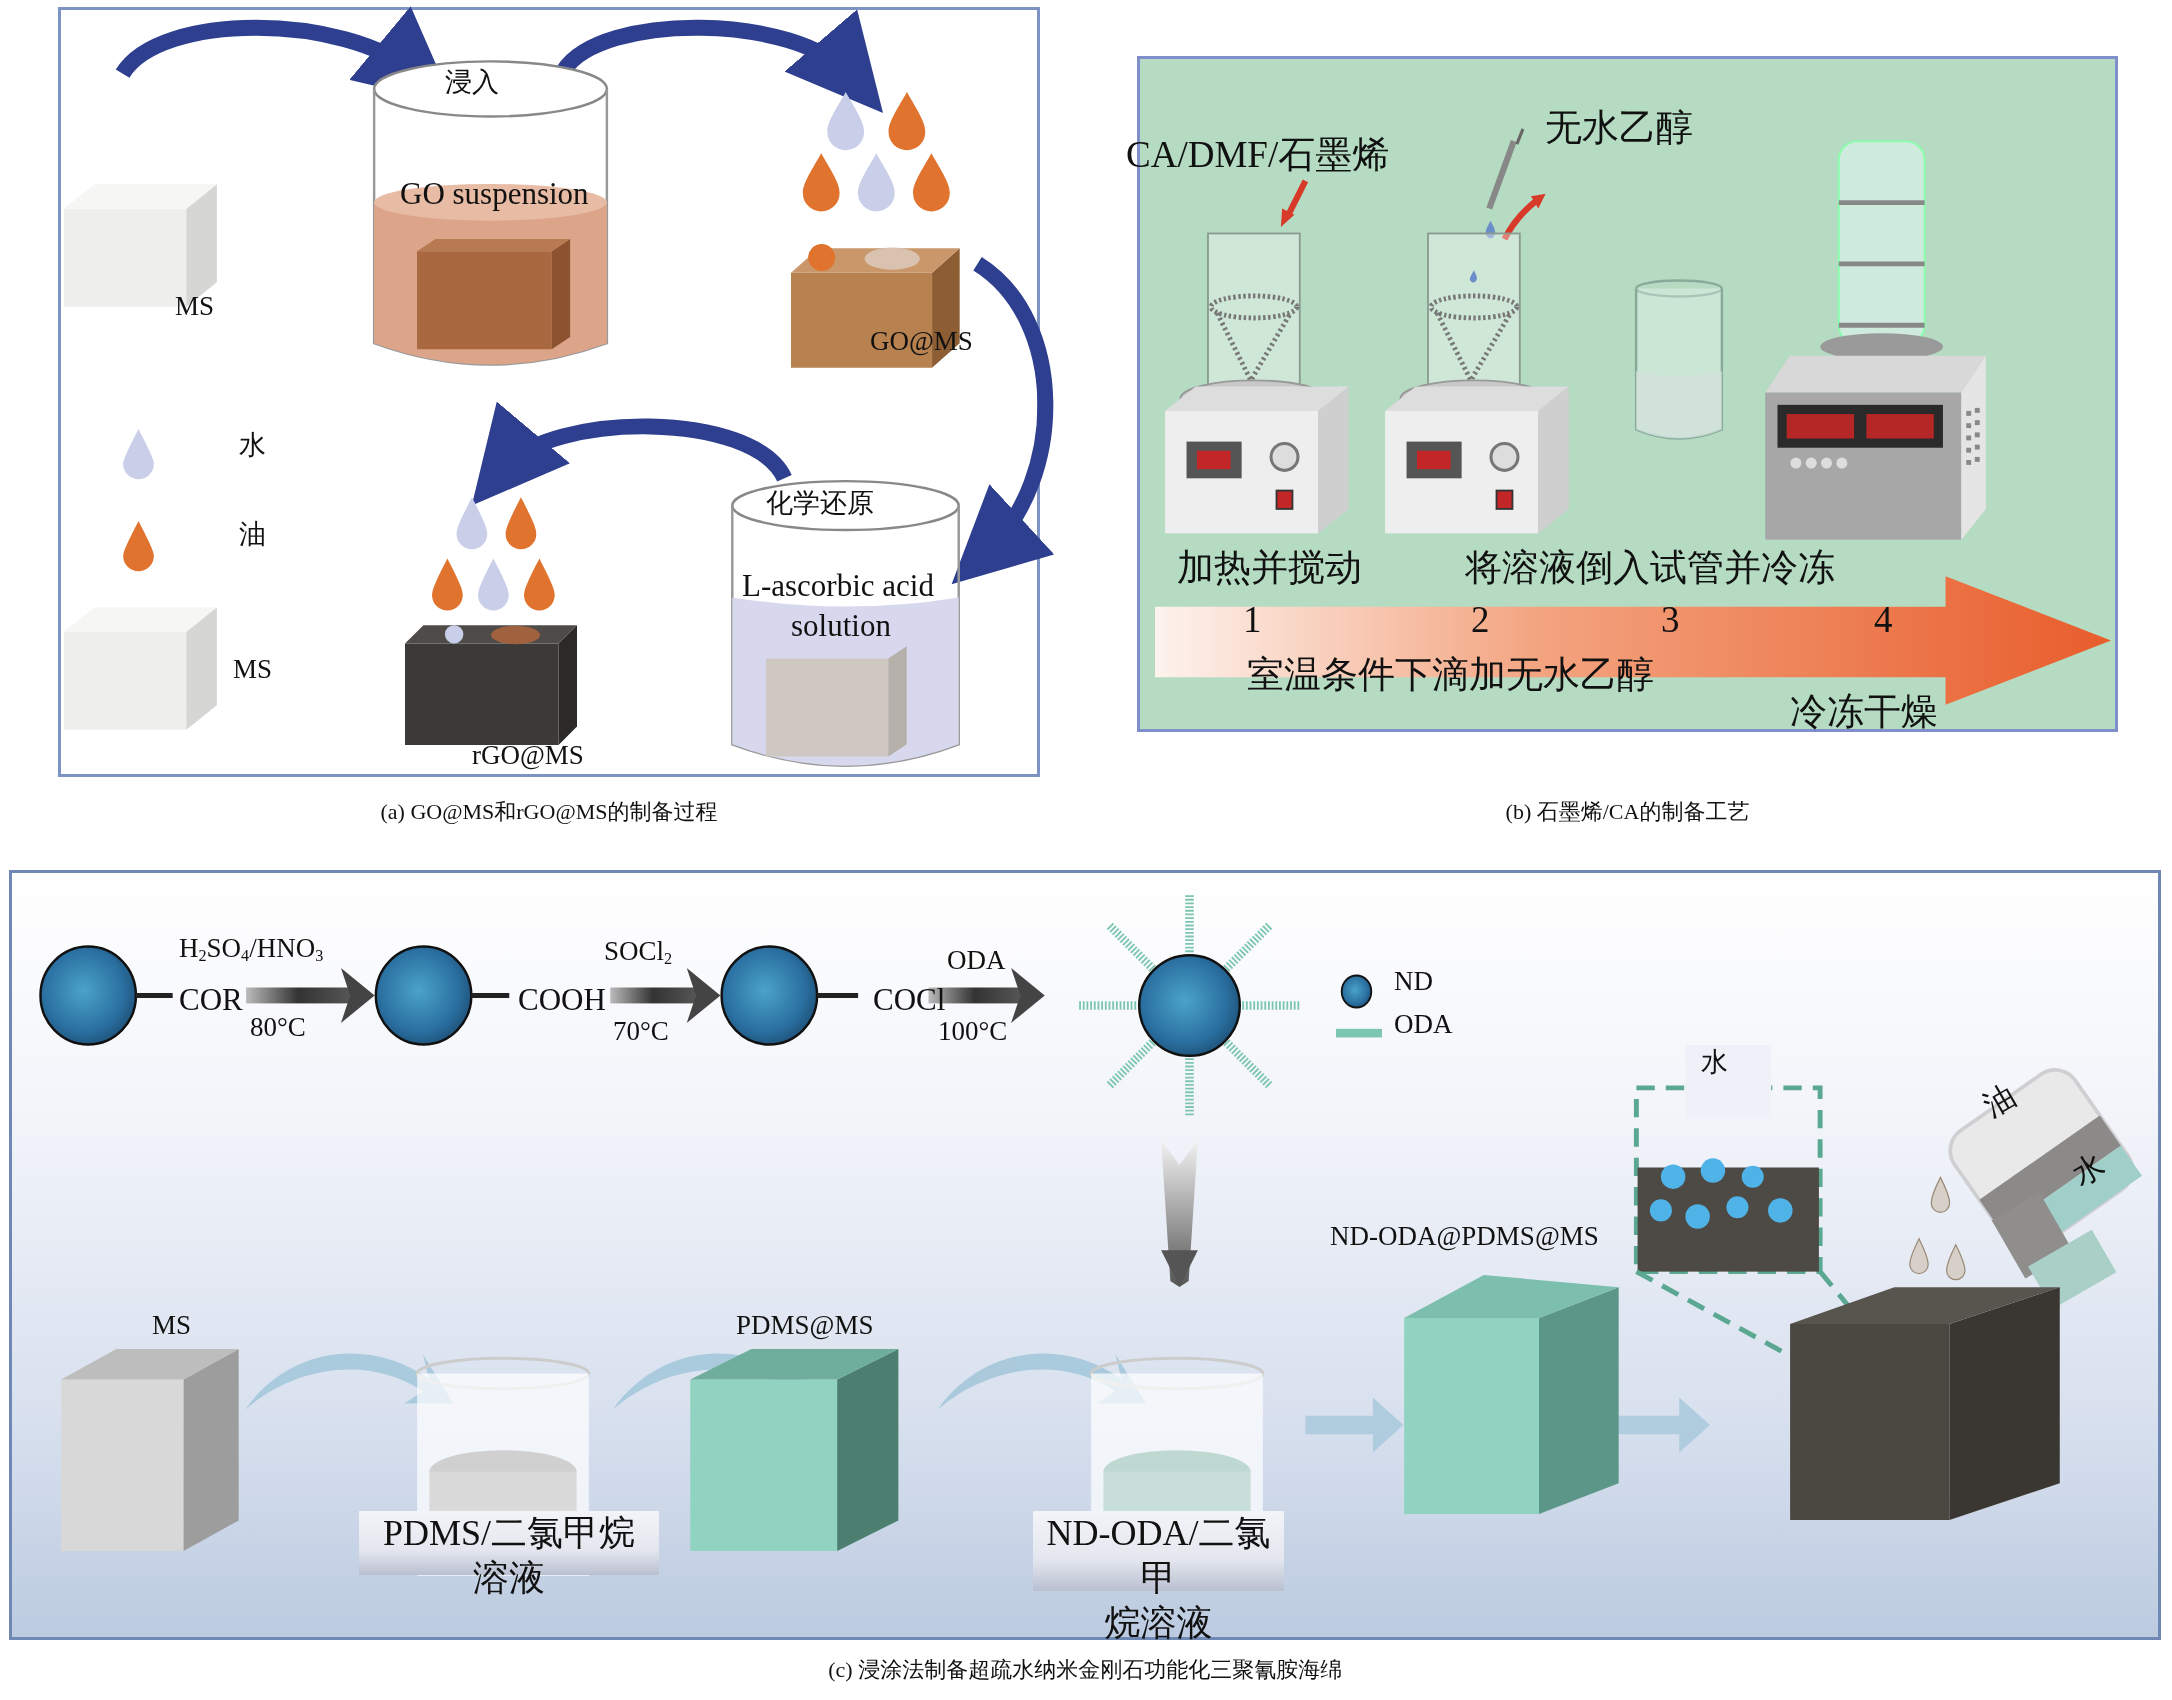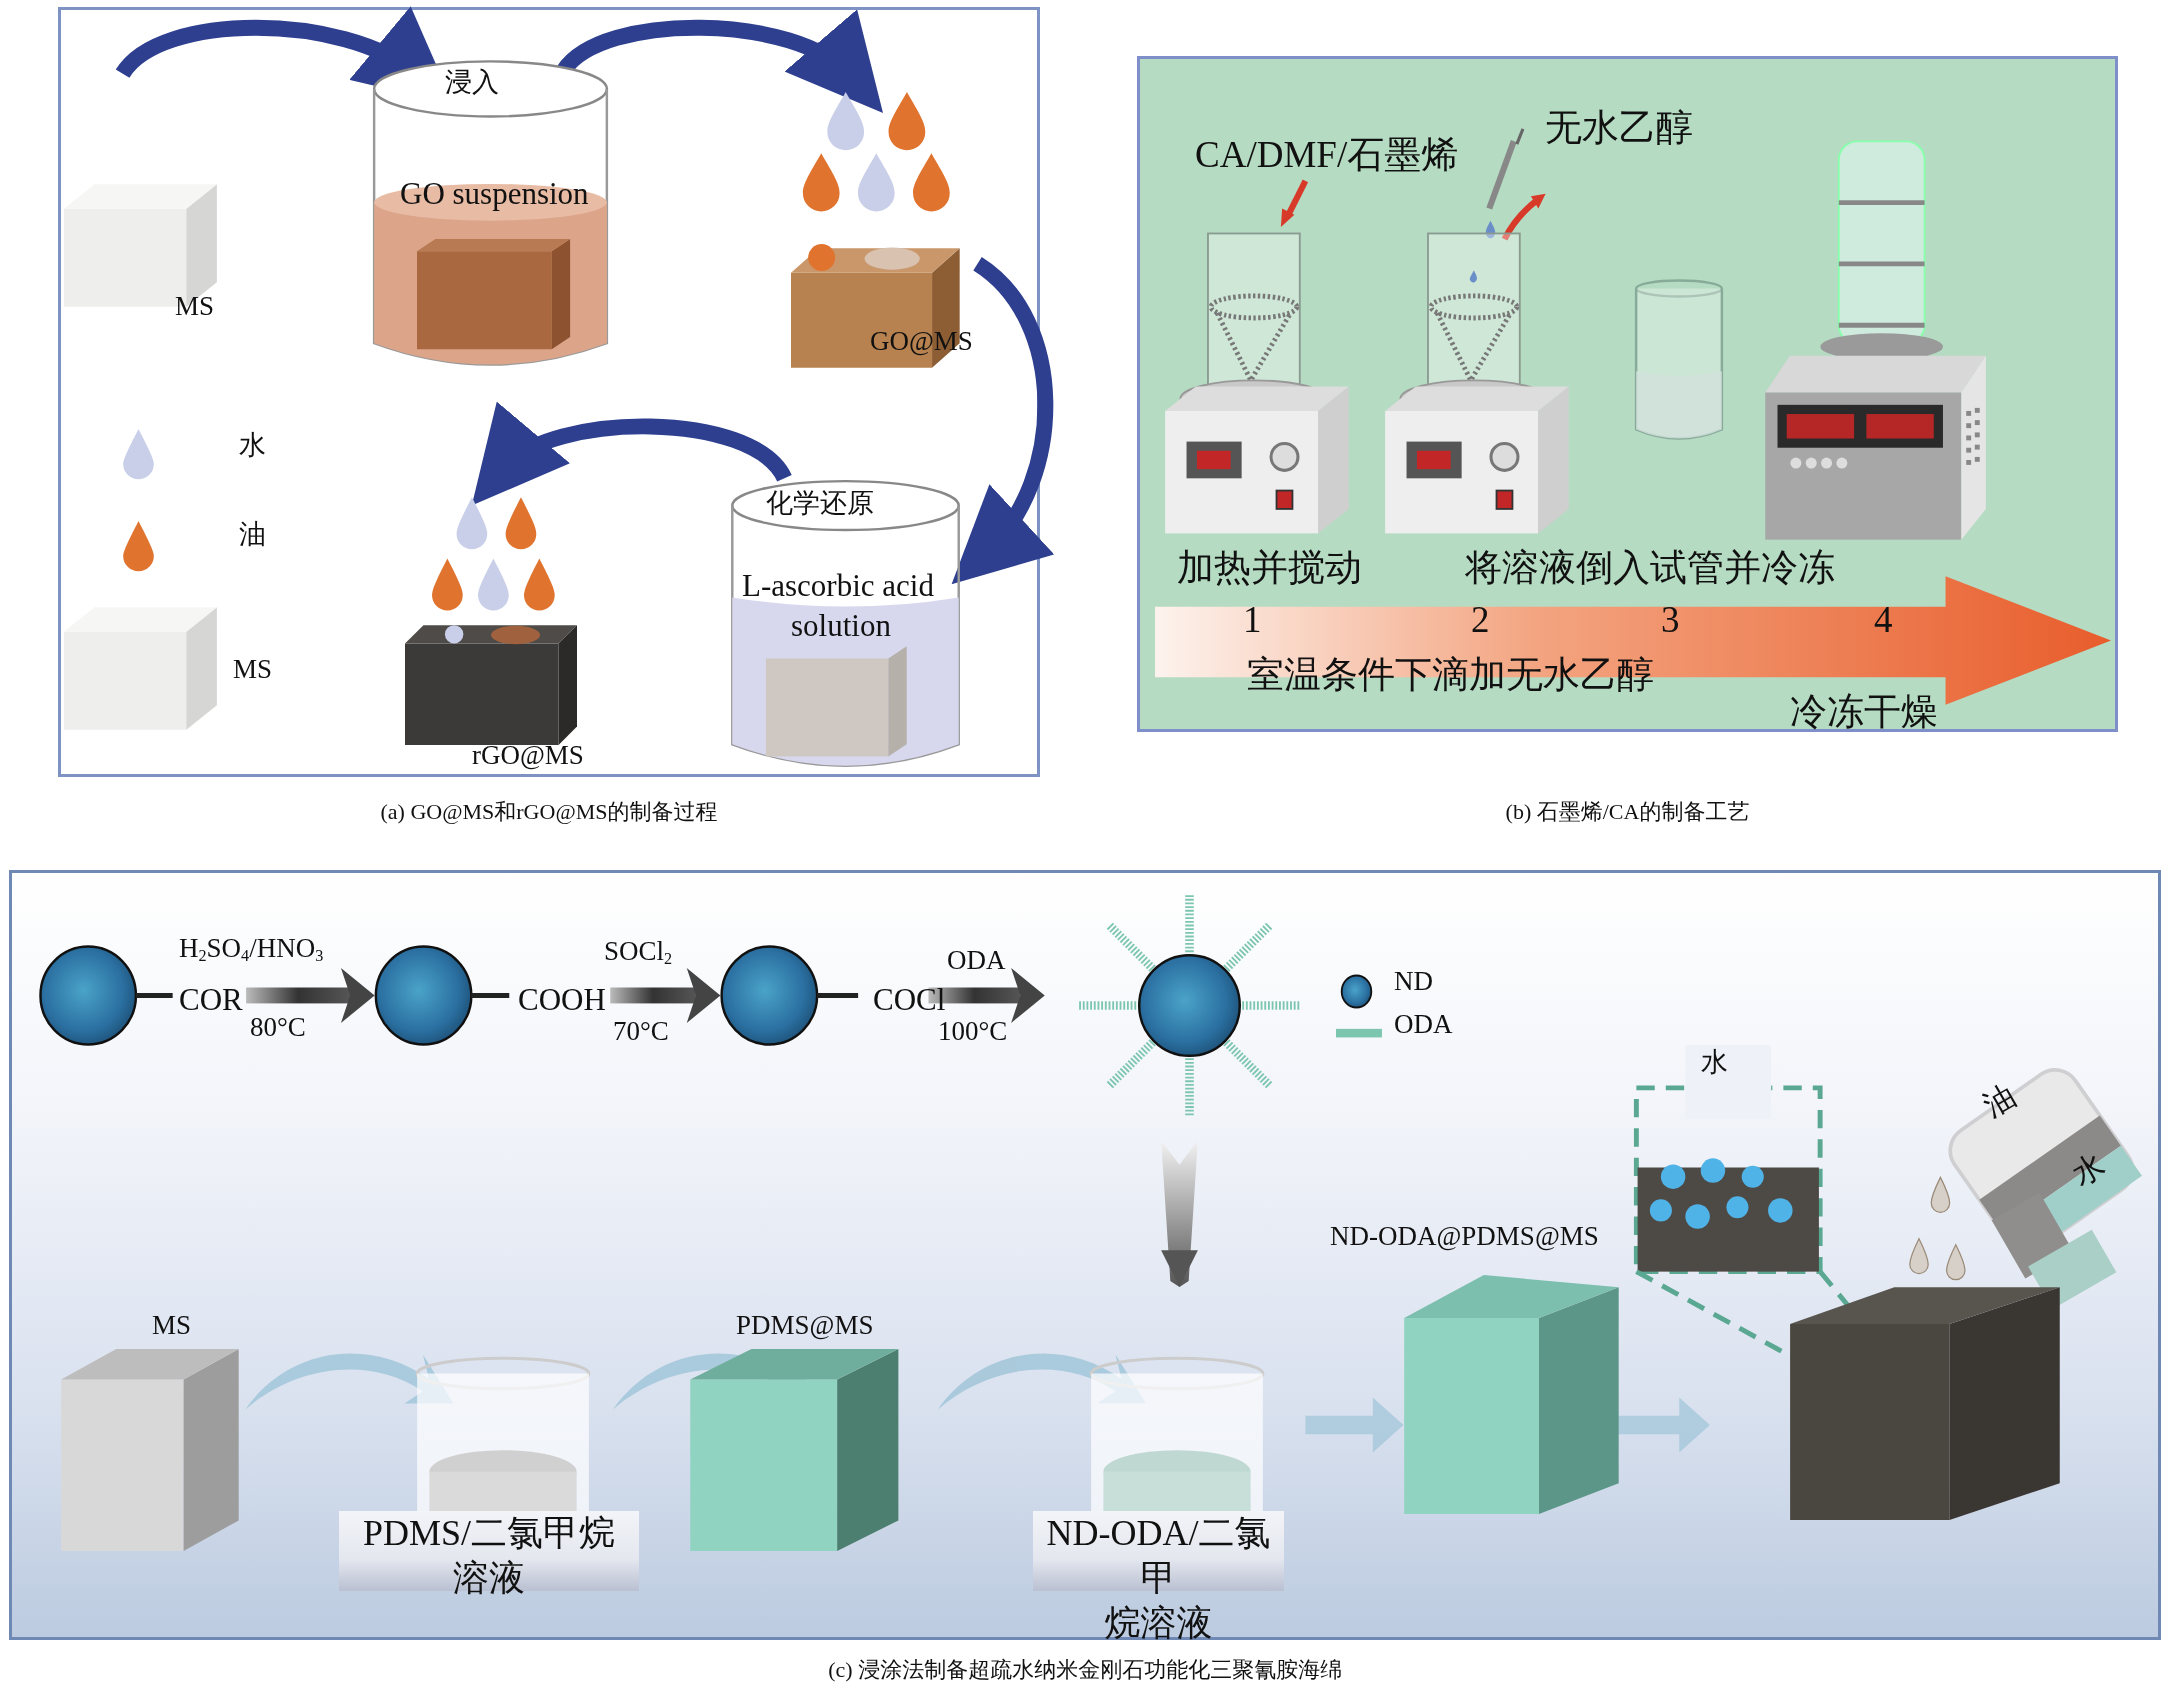--- a/index.html
+++ b/index.html
@@ -113,21 +113,21 @@
   <polygon points="270,300 300,280 300,440 270,460" fill="#b6b0aa"></polygon>
 </svg>
 <span class="lbl t56" style="left:766px;top:490px;">化学还原</span>
 <span class="lbl t50" style="left:742px;top:570px;text-align:center;">L-ascorbic acid</span>
 <span class="lbl t50" style="left:791px;top:610px;">solution</span>
 
 <div class="caption" style="left:58px;width:982px;top:797px;">(a) GO@MS和rGO@MS的制备过程</div>
 
 <div id="panel-b" class="panel"></div>
 
-<span class="lbl t60" style="left:1195px;top:136px;text-align:right;">CA/DMF/石墨烯</span>
+<span class="lbl t60" style="left:1126px;top:136px;text-align:right;">CA/DMF/石墨烯</span>
 <span class="lbl t60" style="left:1545px;top:109px;">无水乙醇</span>
 
 <svg style="left:0;top:0;width:2172px;height:797px;" viewBox="0 0 3544 1300">
   <path d="M2130,295 L2100,355" stroke="#d83a2a" stroke-width="10"></path>
   <polygon points="2090,370 2092,340 2112,350" fill="#d83a2a"></polygon>
   <path d="M2455,390 C2470,360 2490,340 2510,325" stroke="#d83a2a" stroke-width="10" fill="none"></path>
   <polygon points="2522,316 2498,320 2510,340" fill="#d83a2a"></polygon>
 
   <path d="M2470,230 L2430,340" stroke="#888" stroke-width="10"></path>
   <path d="M2485,210 L2475,235" stroke="#666" stroke-width="5"></path>
@@ -362,21 +362,21 @@
     <path d="M2630,210 L2740,210 L2740,180 L2790,225 L2740,270 L2740,240 L2630,240Z"></path>
   </g>
 </svg>
 
 <svg style="left:411px;top:1355px;width:184px;height:221px;" viewBox="0 0 300 360">
   <ellipse cx="150" cy="30" rx="140" ry="25" fill="none" stroke="#ccc" stroke-width="5"></ellipse>
   <rect x="10" y="30" width="280" height="330" fill="rgba(255,255,255,0.7)"></rect>
   <ellipse cx="150" cy="190" rx="120" ry="35" fill="#d0d0d0"></ellipse>
   <rect x="30" y="190" width="240" height="100" fill="#dadada"></rect>
 </svg>
-<div class="boxlabel" style="left:339px;top:1511px;width:300px;height:80px;">
+<div class="boxlabel" style="left:359px;top:1511px;width:300px;height:64px;">
   <div>PDMS/二氯甲烷</div>
   <div>溶液</div>
 </div>
 
 <span class="lbl t56" style="left:736px;top:1312px;">PDMS@MS</span>
 <svg style="left:690px;top:1349px;width:227px;height:202px;" viewBox="0 0 370 330">
   <polygon points="0,50 240,50 240,330 0,330" fill="#8fd3c0"></polygon>
   <polygon points="240,50 340,0 340,280 240,330" fill="#4c7f70"></polygon>
   <polygon points="0,50 100,0 340,0 240,50" fill="#6fae9c"></polygon>
 </svg>

